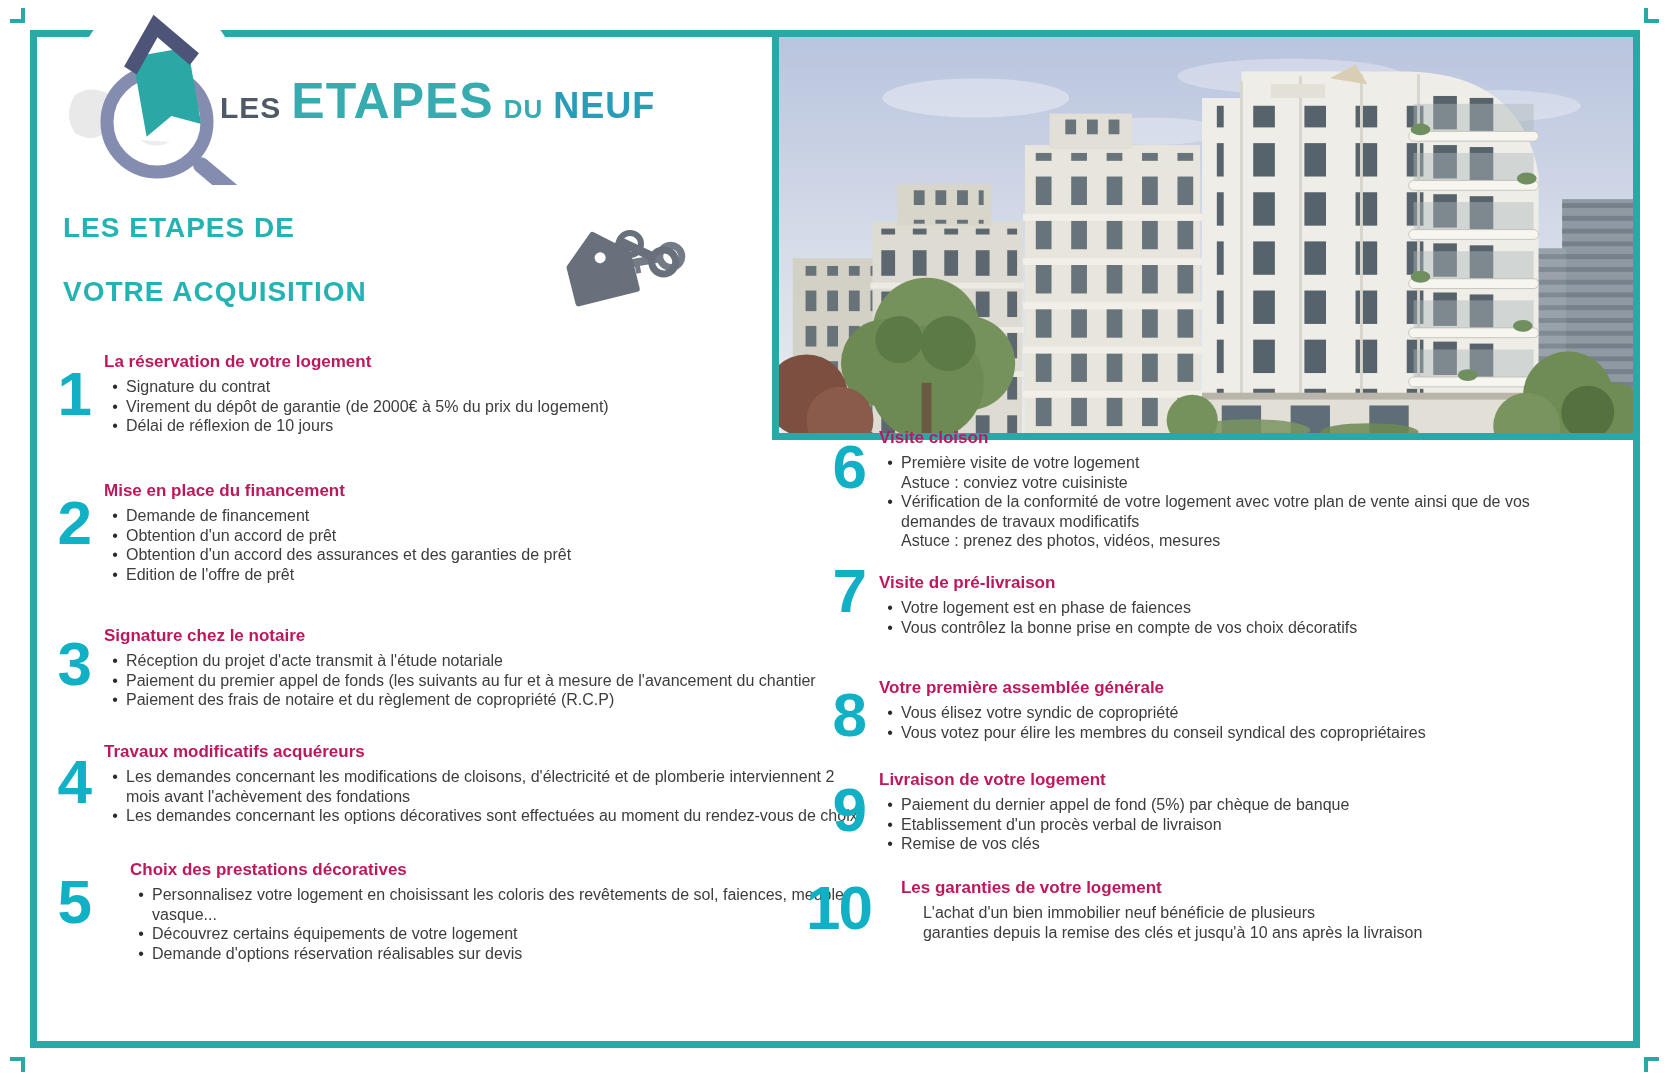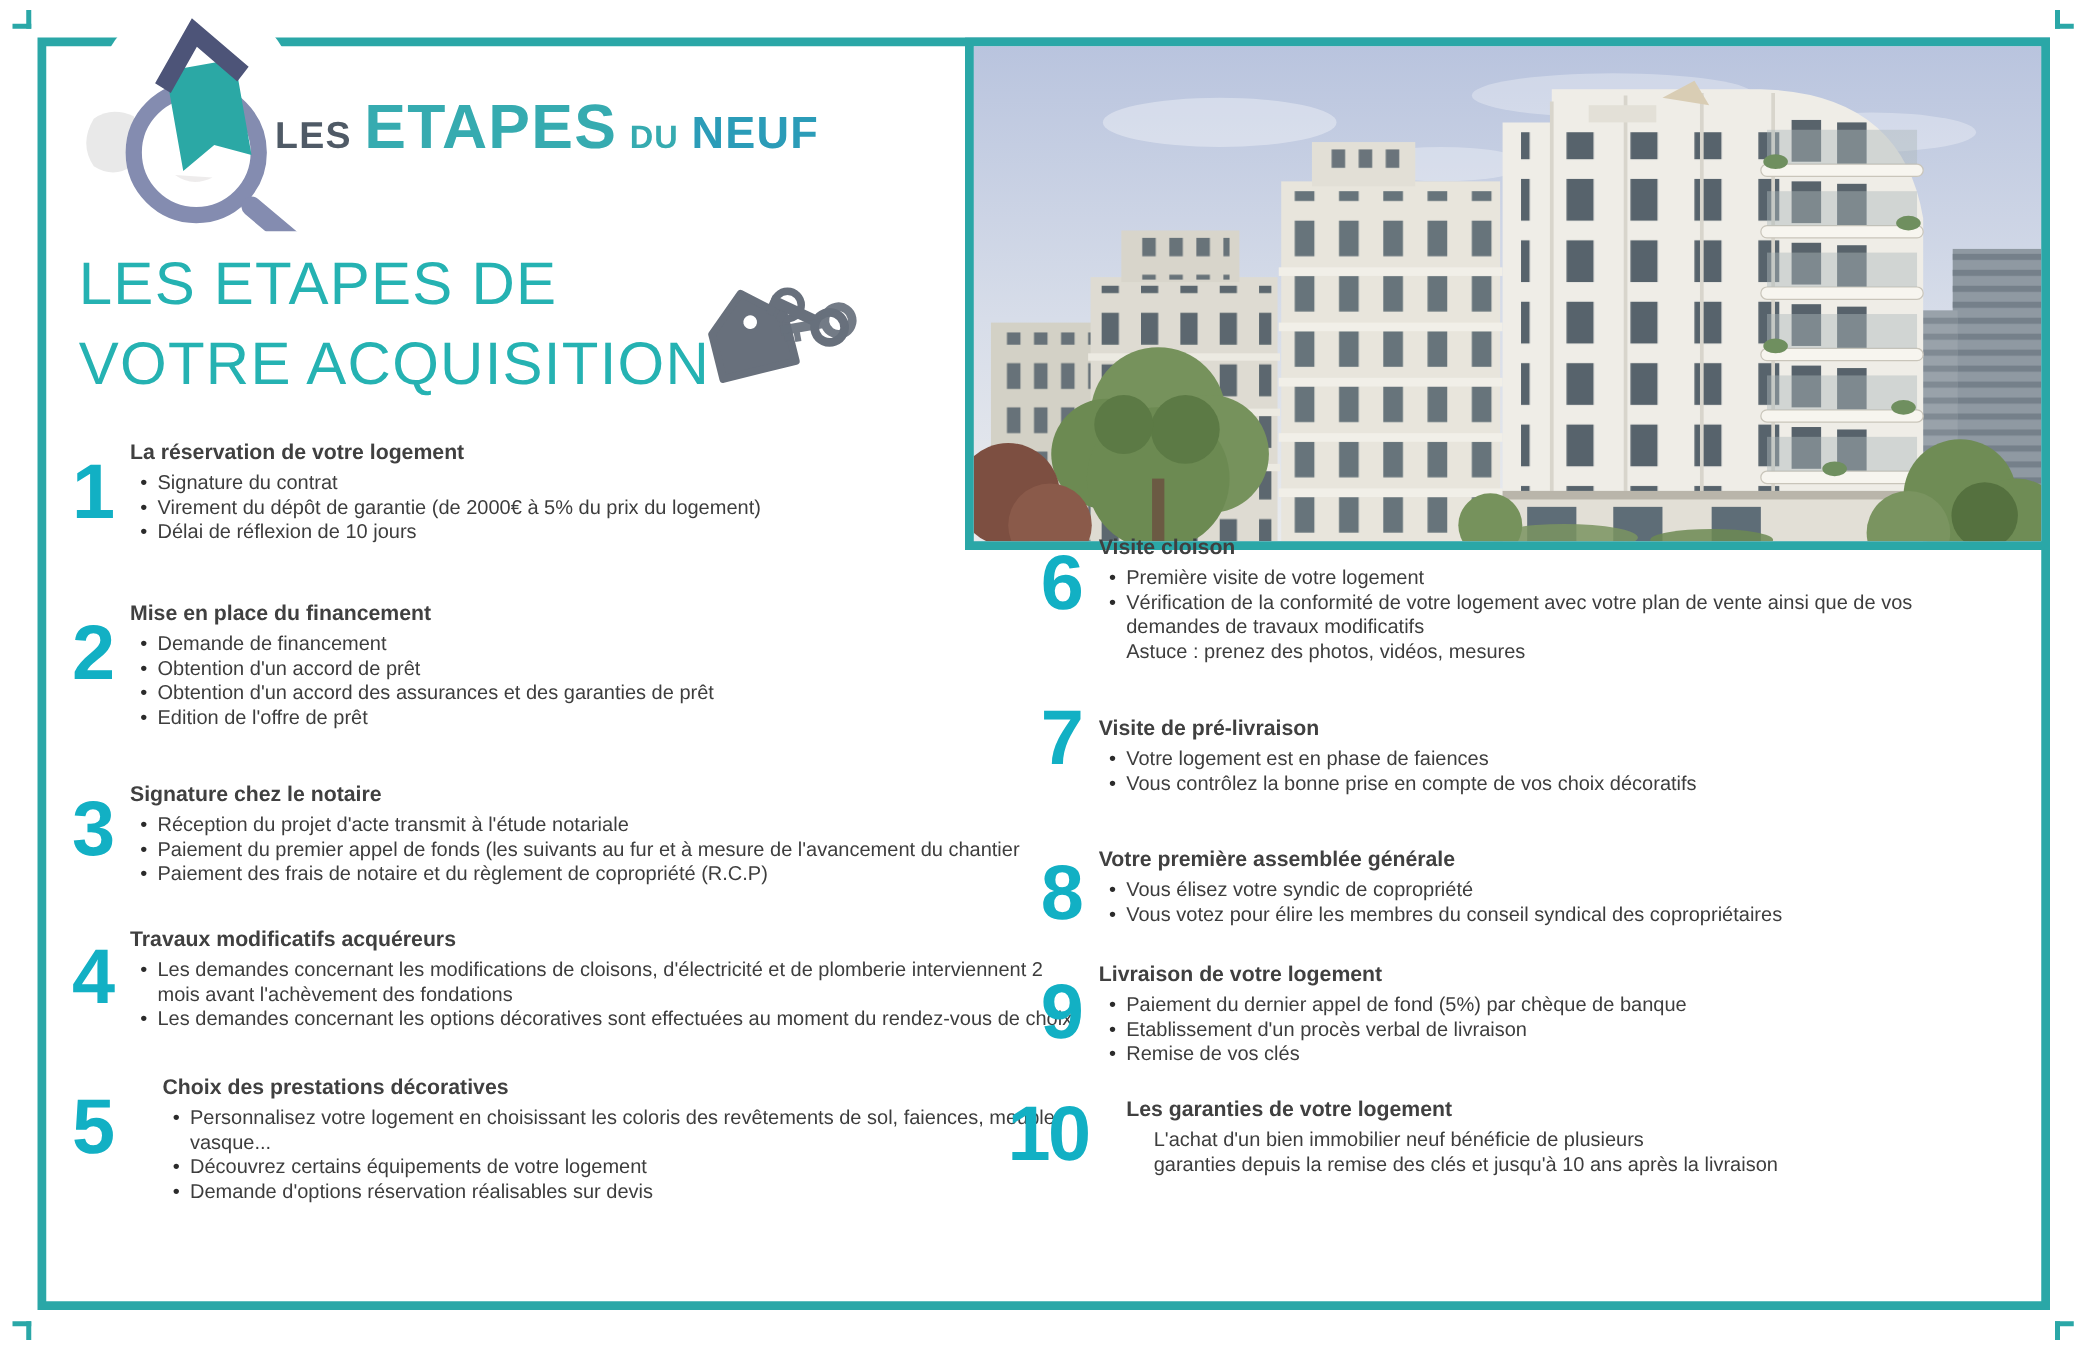--- a/index.html
+++ b/index.html
@@ -35,32 +35,32 @@
     white-space:nowrap;
   }
   .wm-les{font-size:30px;font-weight:600;color:#4f5a66;letter-spacing:1px;}
   .wm-experts{font-size:50px;font-weight:bold;color:#36abb0;letter-spacing:1px;}
   .wm-du{font-size:26px;font-weight:bold;color:#36abb0;letter-spacing:1px;}
   .wm-neuf{font-size:36px;font-weight:bold;color:#2b9cb8;letter-spacing:1px;}
 
   
   .page-title{
     position:absolute;left:63px;top:196px;
-    font-size:48px;line-height:64px;font-weight:normal;color:#25b2b2;letter-spacing:1px;
+    font-size:28px;line-height:64px;font-weight:bold;color:#25b2b2;letter-spacing:1px;
   }
   .keys-icon{position:absolute;left:556px;top:214px;width:130px;height:100px;}
 
   
   .step{position:absolute;display:flex;align-items:flex-start;}
   .step-number{
     flex:0 0 auto;min-width:45px;margin-right:14px;text-align:right;
     font-size:62px;line-height:52px;font-weight:bold;color:#12b0c4;letter-spacing:-2px;
   }
   .step-content{flex:1 1 auto;}
-  .step-title{font-size:17px;font-weight:bold;color:#404040;line-height:20px;margin-bottom:5px;}
+  .step-title{font-size:17px;font-weight:bold;color:#be185d;line-height:20px;margin-bottom:5px;}
   .step-item{display:flex;font-size:16px;color:#3d3d3d;line-height:19.5px;}
   .step-item .blt{flex:0 0 22px;text-align:center;color:#2b2b2b;}
   .step-item.plain{padding-left:22px;}
   .step-item .txt{flex:1 1 auto;}
 </style>
 </head>
 <body>
 
 <div class="frame"></div>
 <div class="mark tl"></div>
@@ -373,20 +373,23 @@
 
   <div class="step" style="left: 820px; top: 428px;">
     <div class="step-number" style="margin-top: 13px;">6</div>
     <div class="step-content" style="width: 690px;">
       <div class="step-title">Visite cloison</div>
       <div class="step-items">
           <div class="step-item bulleted">
             <span class="blt">•</span>
             <span class="txt">Première visite de votre logement</span>
           </div>
+          <div class="step-item plain">
+            <span class="txt">Astuce : conviez votre cuisiniste</span>
+          </div>
           <div class="step-item bulleted">
             <span class="blt">•</span>
             <span class="txt">Vérification de la conformité de votre logement avec votre plan de vente ainsi que de vos demandes de travaux modificatifs</span>
           </div>
           <div class="step-item plain">
             <span class="txt">Astuce : prenez des photos, vidéos, mesures</span>
           </div>
         </div>
     </div>
   </div>

